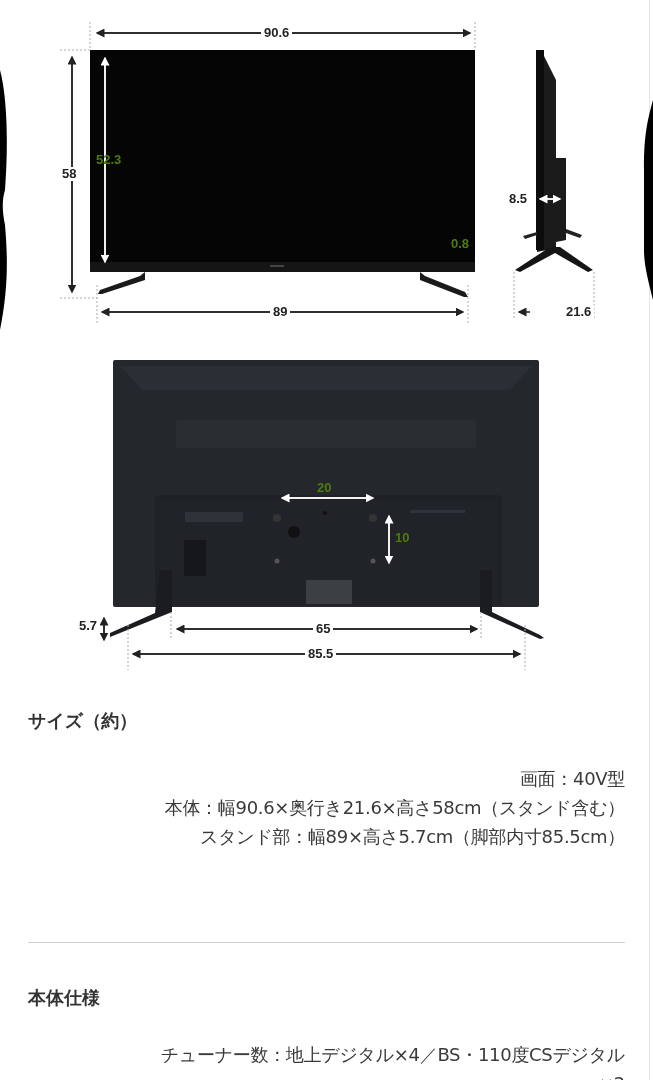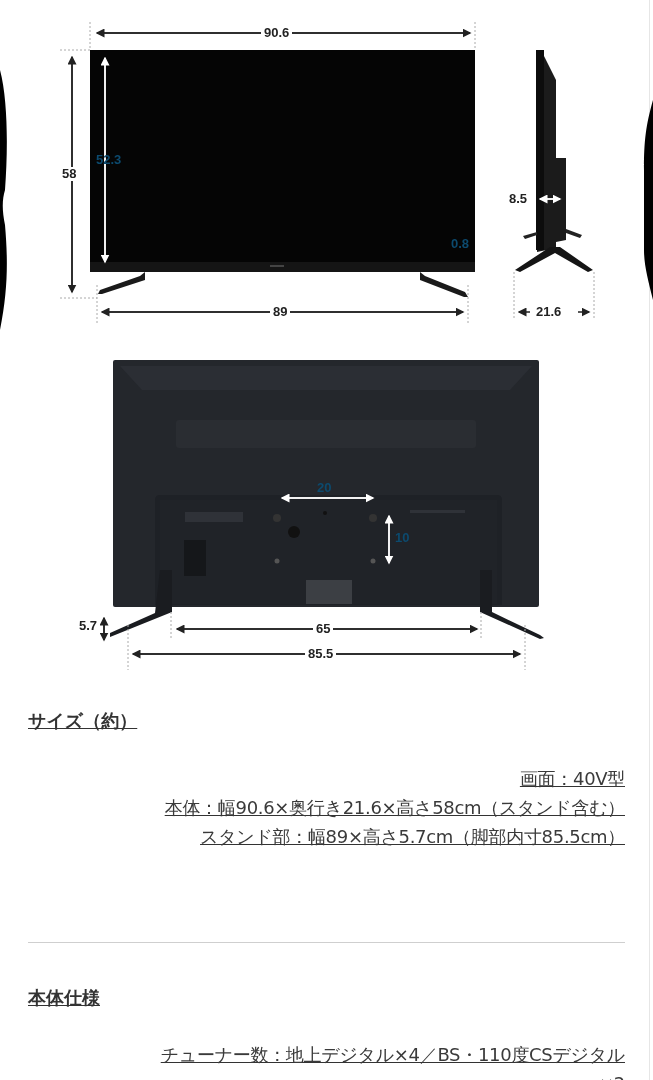--- a/index.html
+++ b/index.html
@@ -10,22 +10,22 @@
     color: #333333;
   }
   .right-rule { position: absolute; left: 649px; top: 0; width: 1px; height: 1080px; background: #e6e6e6; }
   .edge { position: absolute; }
   .figure { position: absolute; left: 0; top: 0; width: 582px; height: 690px; }
   .dim-label {
     position: absolute; font-family: "Liberation Sans", sans-serif;
     font-weight: bold; font-size: 13px; color: #222; background: #fff; padding: 0 3px;
     line-height: 14px;
   }
-  .dim-label.light { color: #0c4a6e; background: transparent; }
-  .section { position: absolute; left: 28px; right: 28px; text-decoration: underline; }
+  .dim-label.light { color: #4d7c0f; background: transparent; }
+  .section { position: absolute; left: 28px; right: 28px; }
   .section-title {
     font-size: 18px; font-weight: bold; color: #333; margin: 0;
     font-family: "DejaVu Sans", sans-serif;
   }
   .spec-line {
     font-size: 18px; line-height: 29px; color: #3a3a3a; margin: 0;
     white-space: nowrap; font-family: "DejaVu Sans", sans-serif; letter-spacing: -0.3px; text-align: right;
   }
   .divider { position: absolute; left: 28px; width: 597px; top: 942px; height: 1px; background: #cfcfcf; }
 </style>
@@ -128,21 +128,21 @@
     <line x1="133" y1="654" x2="520" y2="654" stroke="#222" stroke-width="1.5" marker-end="url(#ah)"></line>
     <line x1="520" y1="654" x2="133" y2="654" stroke="#222" stroke-width="1.5" marker-end="url(#ah)"></line>
   </svg>
 
   <span class="dim-label" style="left:261px;top:26px">90.6</span>
   <span class="dim-label" style="left:59px;top:167px">58</span>
   <span class="dim-label light" style="left:93px;top:153px">52.3</span>
   <span class="dim-label light" style="left:448px;top:237px">0.8</span>
   <span class="dim-label" style="left:270px;top:305px">89</span>
   <span class="dim-label" style="left:506px;top:192px">8.5</span>
-  <span class="dim-label" style="left:533px;top:305px">21.6</span>
+  <span class="dim-label" style="left:563px;top:305px">21.6</span>
   <span class="dim-label light" style="left:314px;top:481px">20</span>
   <span class="dim-label light" style="left:392px;top:531px">10</span>
   <span class="dim-label" style="left:76px;top:619px">5.7</span>
   <span class="dim-label" style="left:313px;top:622px">65</span>
   <span class="dim-label" style="left:305px;top:647px">85.5</span>
 </div>
 
 <div class="section" style="top:709px">
   <h2 class="section-title">サイズ（約）</h2>
 </div>

